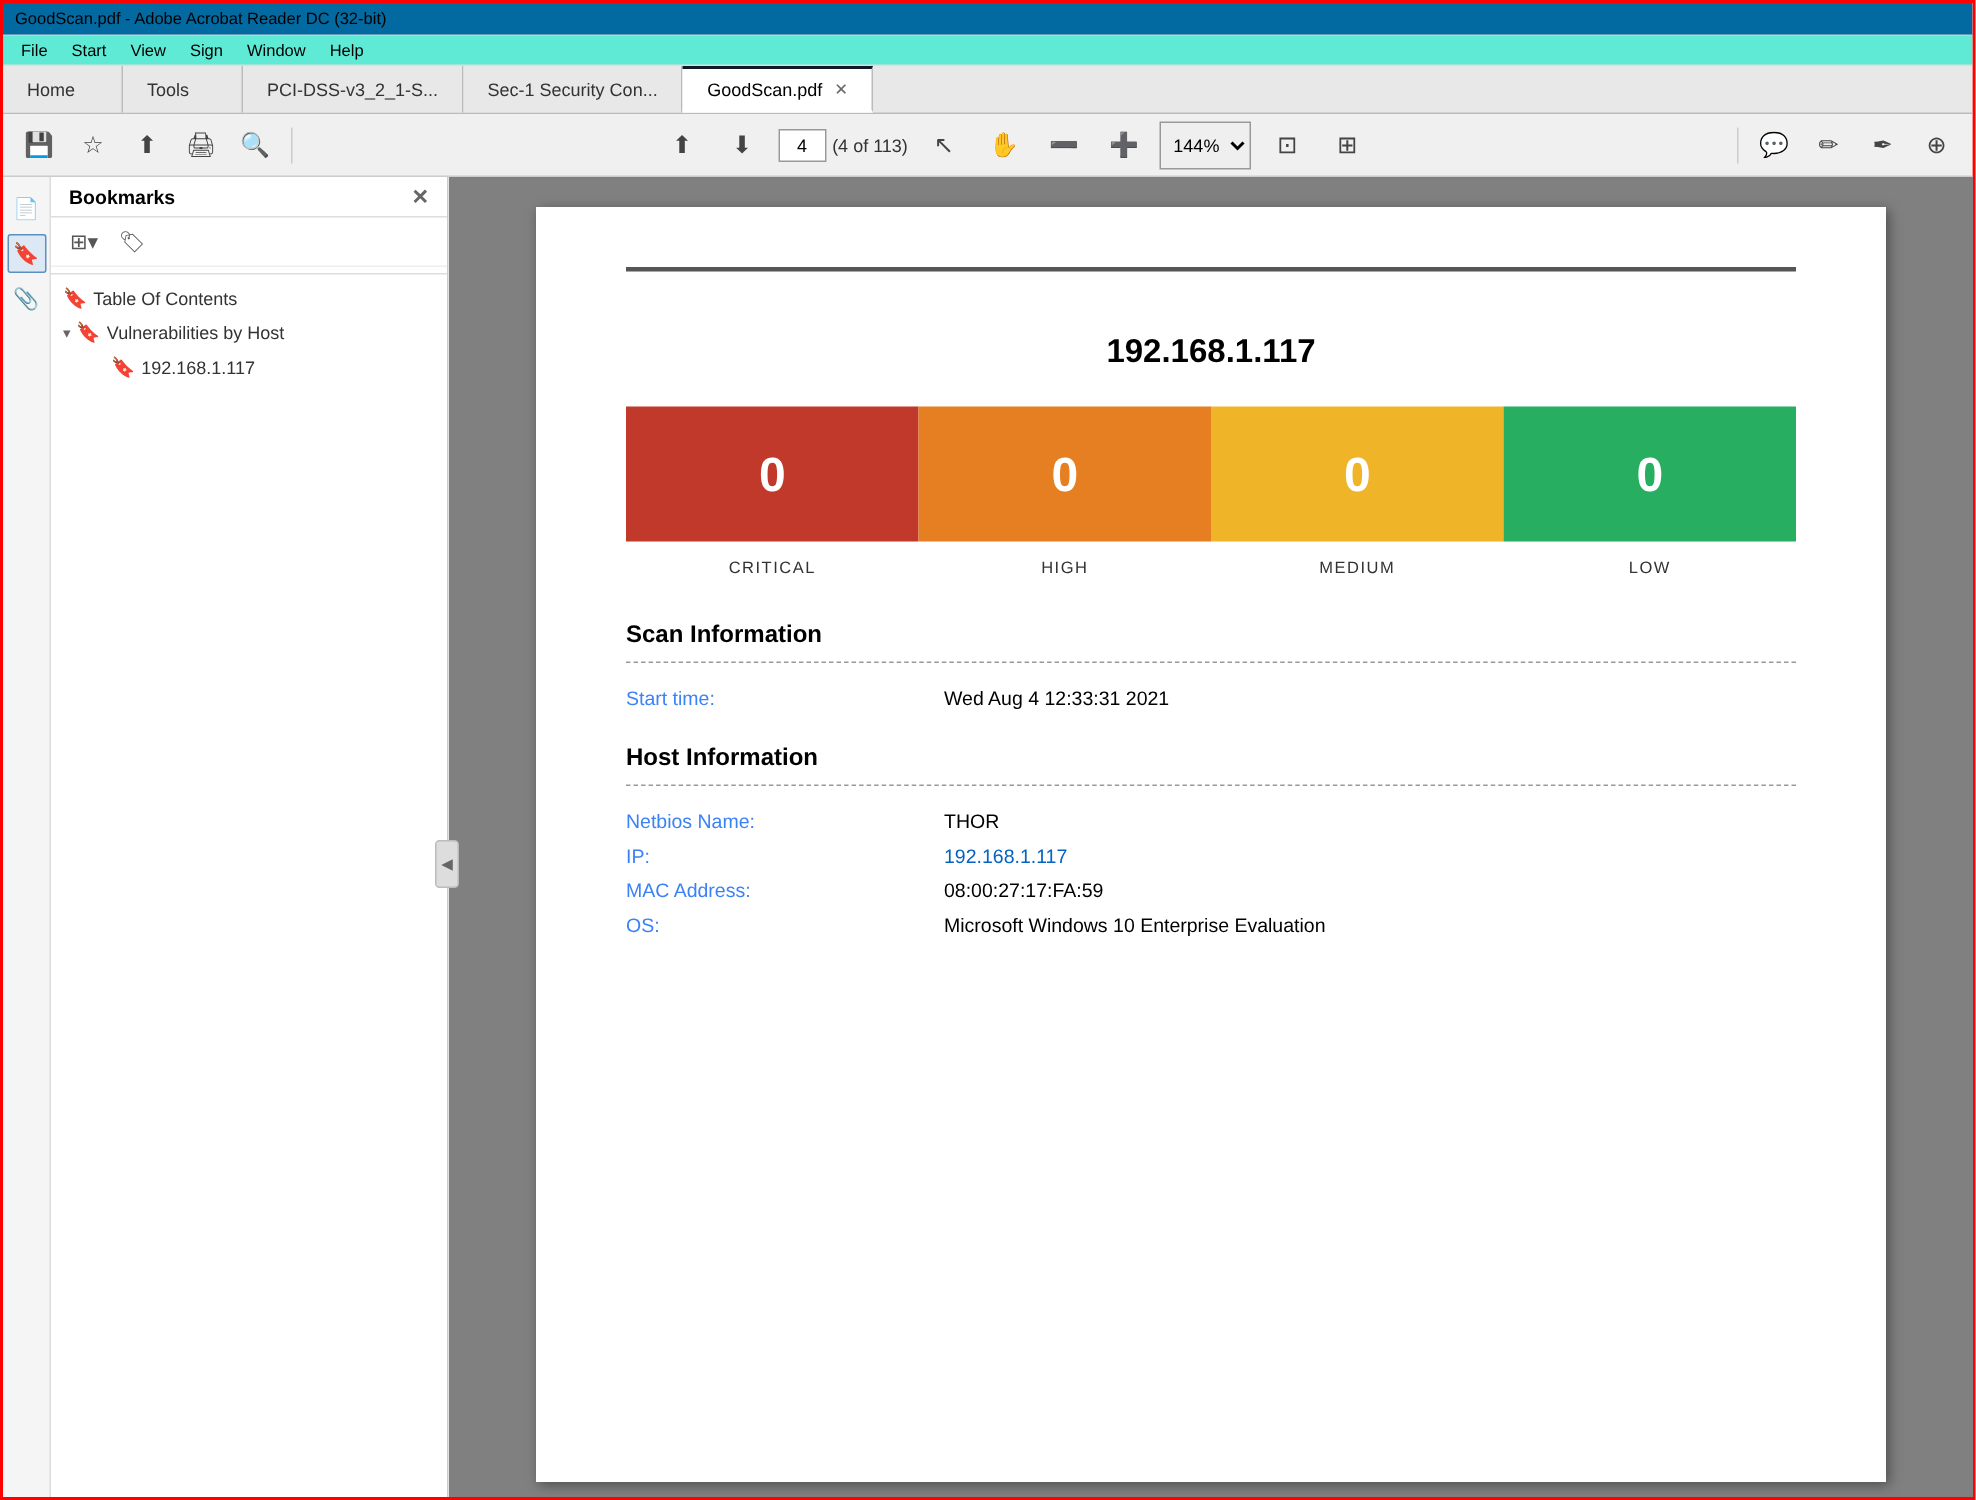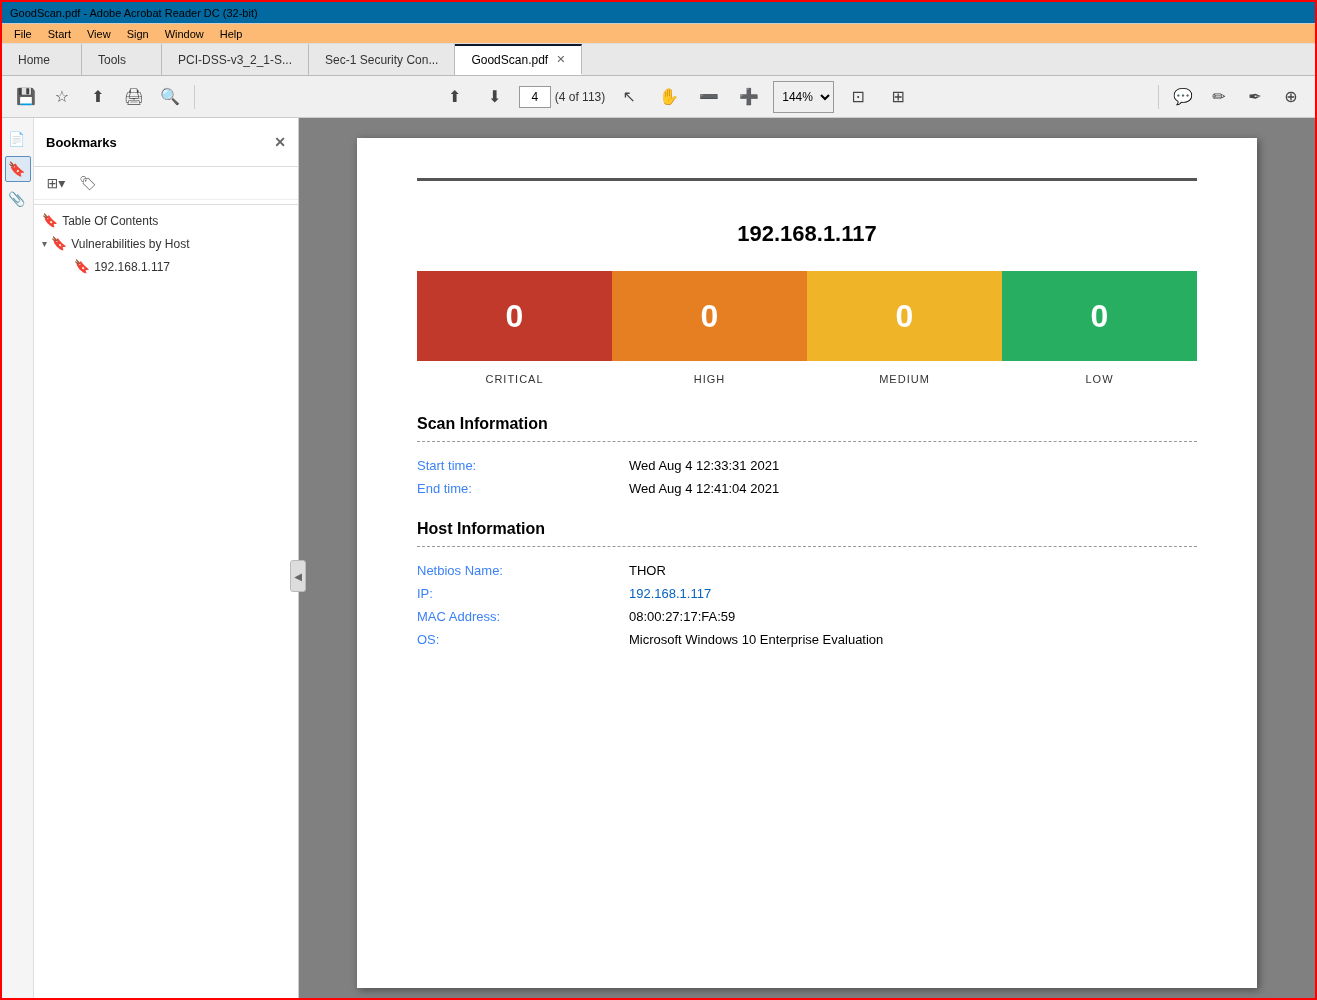--- a/index.html
+++ b/index.html
@@ -12,21 +12,21 @@
       display: flex;
       align-items: center;
       padding: 0 8px;
       font-size: 11px;
       color: #000;
       border-bottom: 1px solid #ccc;
     }
 
     
     .menu-bar {
-      background: #fdba74;
+      background: #5eead4;
       height: 20px;
       display: flex;
       align-items: center;
       padding: 0 4px;
       font-size: 11px;
       color: #000;
       border-bottom: 1px solid #ddd;
     }
     .menu-bar span { padding: 0 8px; cursor: pointer; }
 
@@ -124,21 +124,21 @@
       background: #fff;
       border-right: 1px solid #ccc;
       display: flex;
       flex-direction: column;
       position: relative;
     }
     .sidebar-header {
       display: flex;
       align-items: center;
       justify-content: space-between;
-      padding: 16px 12px;
+      padding: 5px 12px;
       border-bottom: 1px solid #ddd;
       font-size: 13px;
       font-weight: bold;
       text-align: center;
     }
     .sidebar-toolbar {
       display: flex;
       align-items: center;
       padding: 4px 8px;
       gap: 4px;
@@ -443,24 +443,20 @@
         <div class="severity-label">LOW</div>
       </div>
 
       <div class="section-gap">
         <div class="section-title">Scan Information</div>
         <div class="section-divider"></div>
         <div class="info-row">
           <span class="info-label">Start time:</span>
           <span class="info-value">Wed Aug 4 12:33:31 2021</span>
         </div>
-        <div class="info-row">
-          <span class="info-label">End time:</span>
-          <span class="info-value">Wed Aug 4 12:41:04 2021</span>
-        </div>
       </div>
 
       <div class="section-gap">
         <div class="section-title">Host Information</div>
         <div class="section-divider"></div>
         <div class="info-row">
           <span class="info-label">Netbios Name:</span>
           <span class="info-value">THOR</span>
         </div>
         <div class="info-row">

